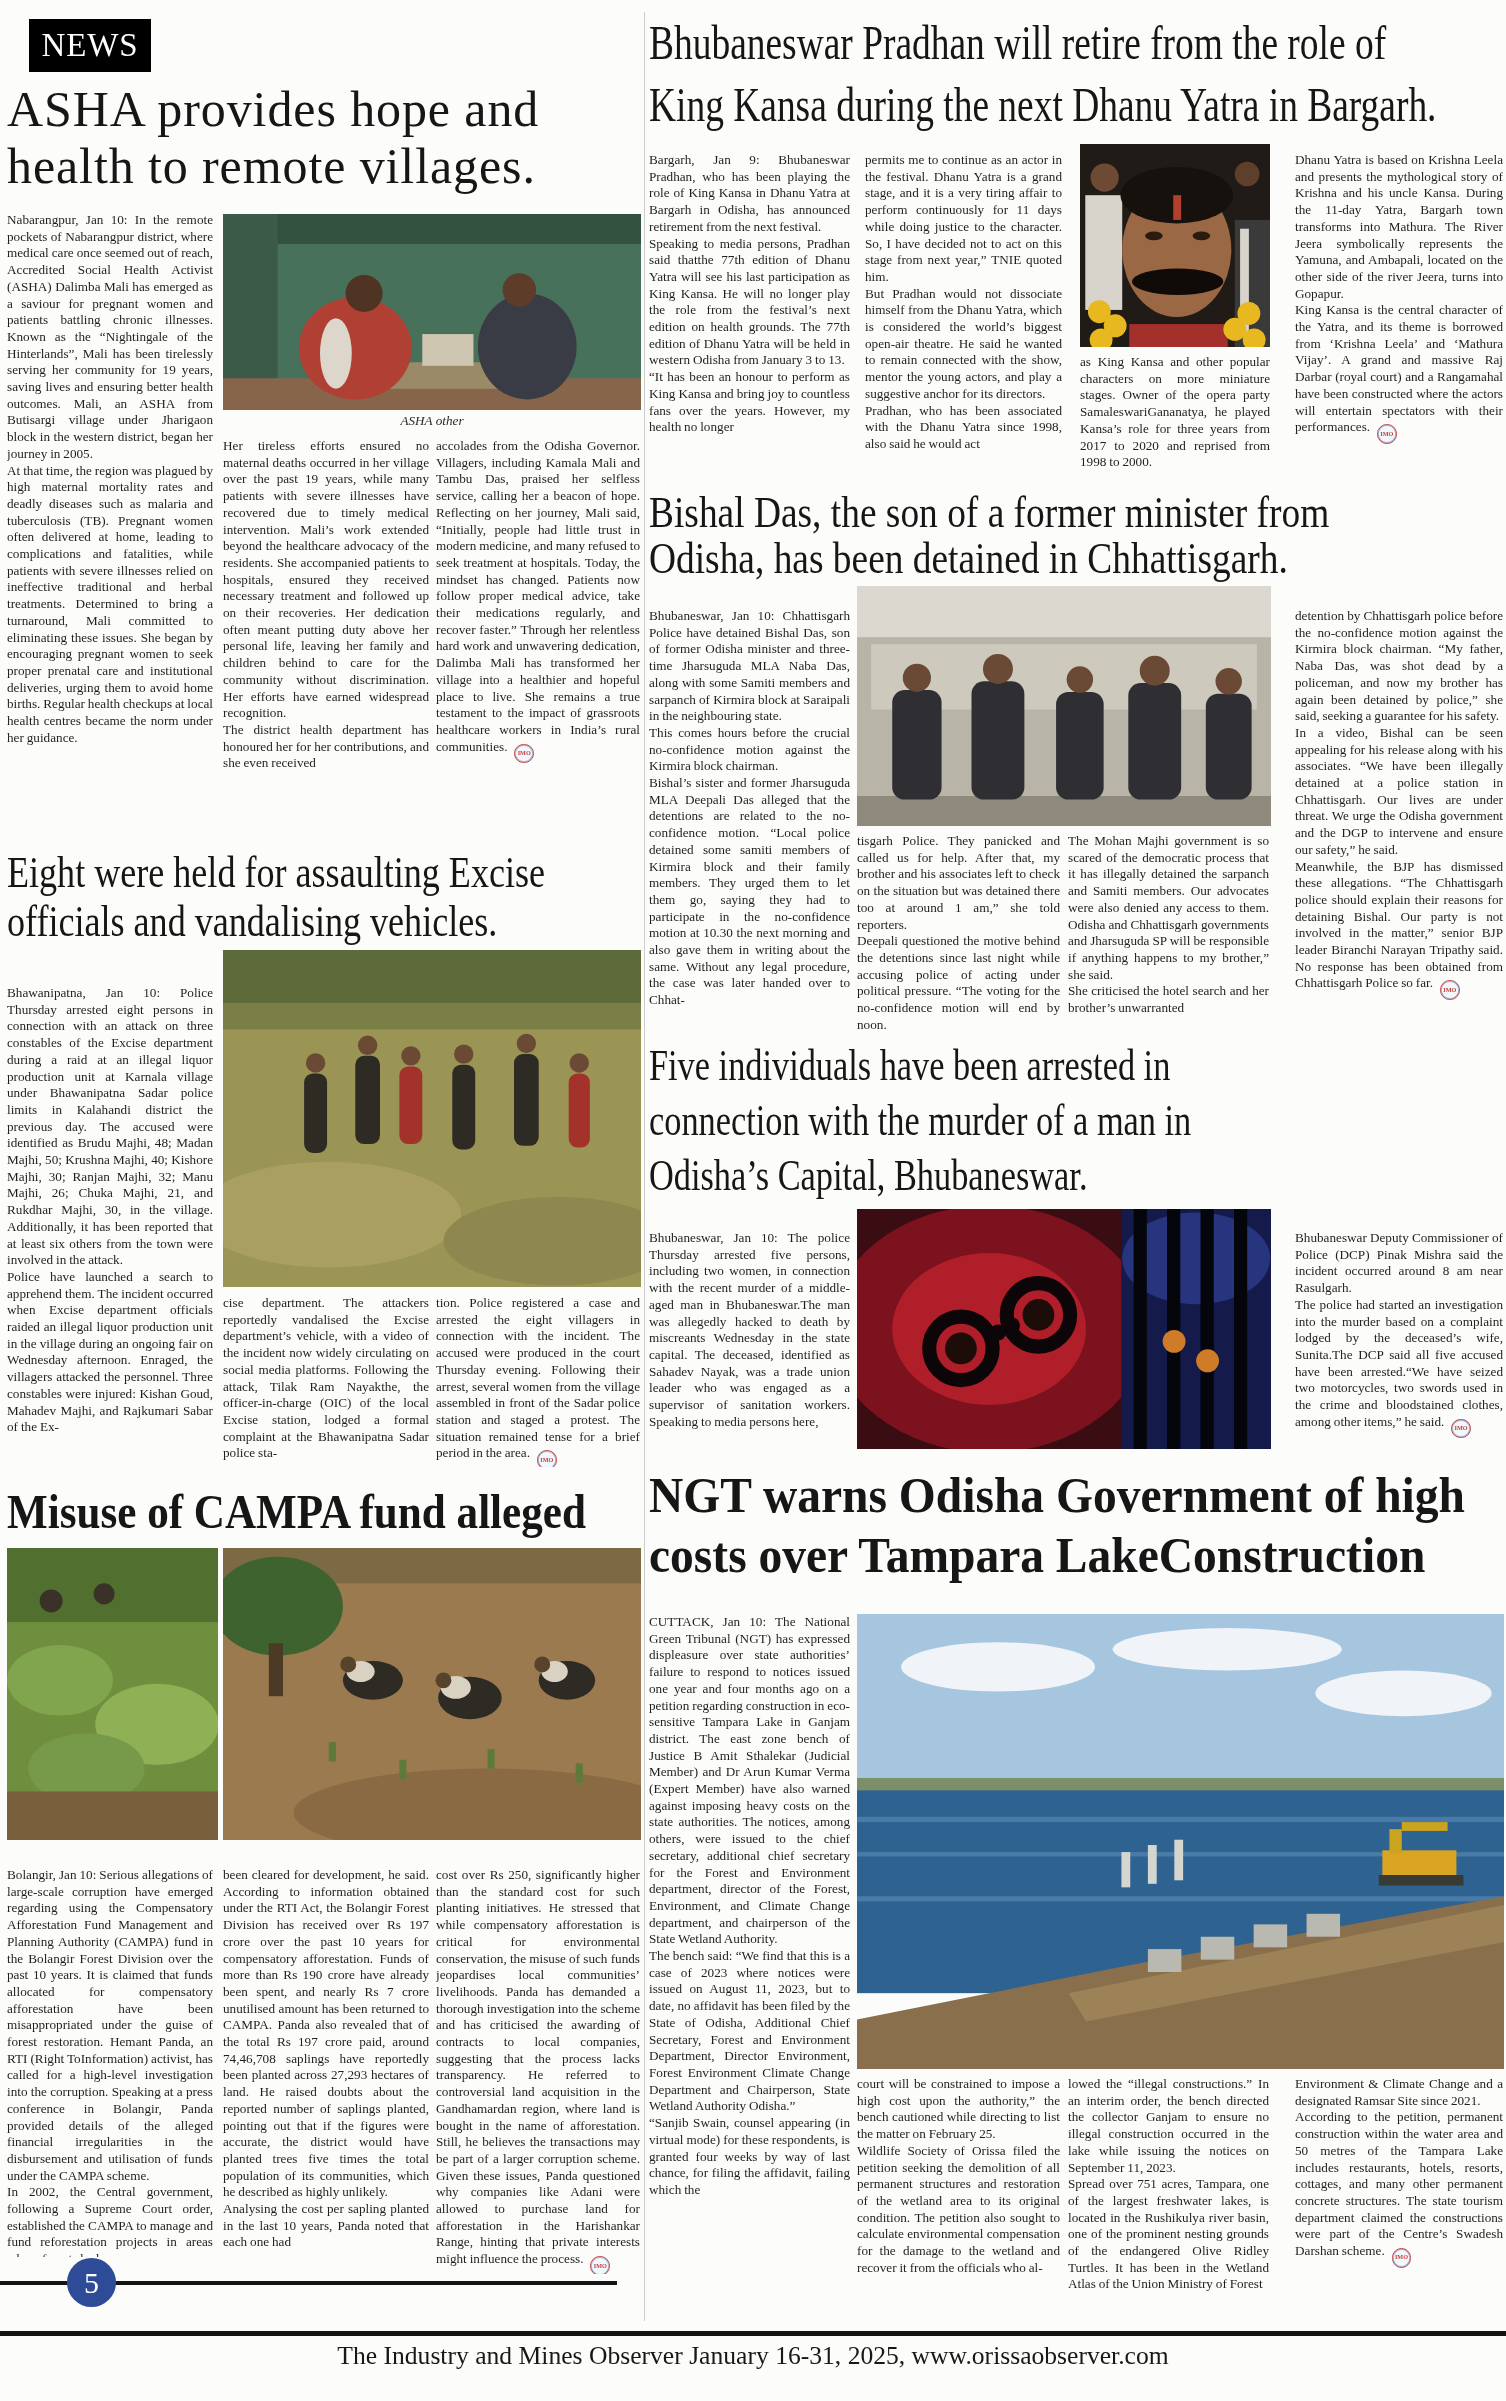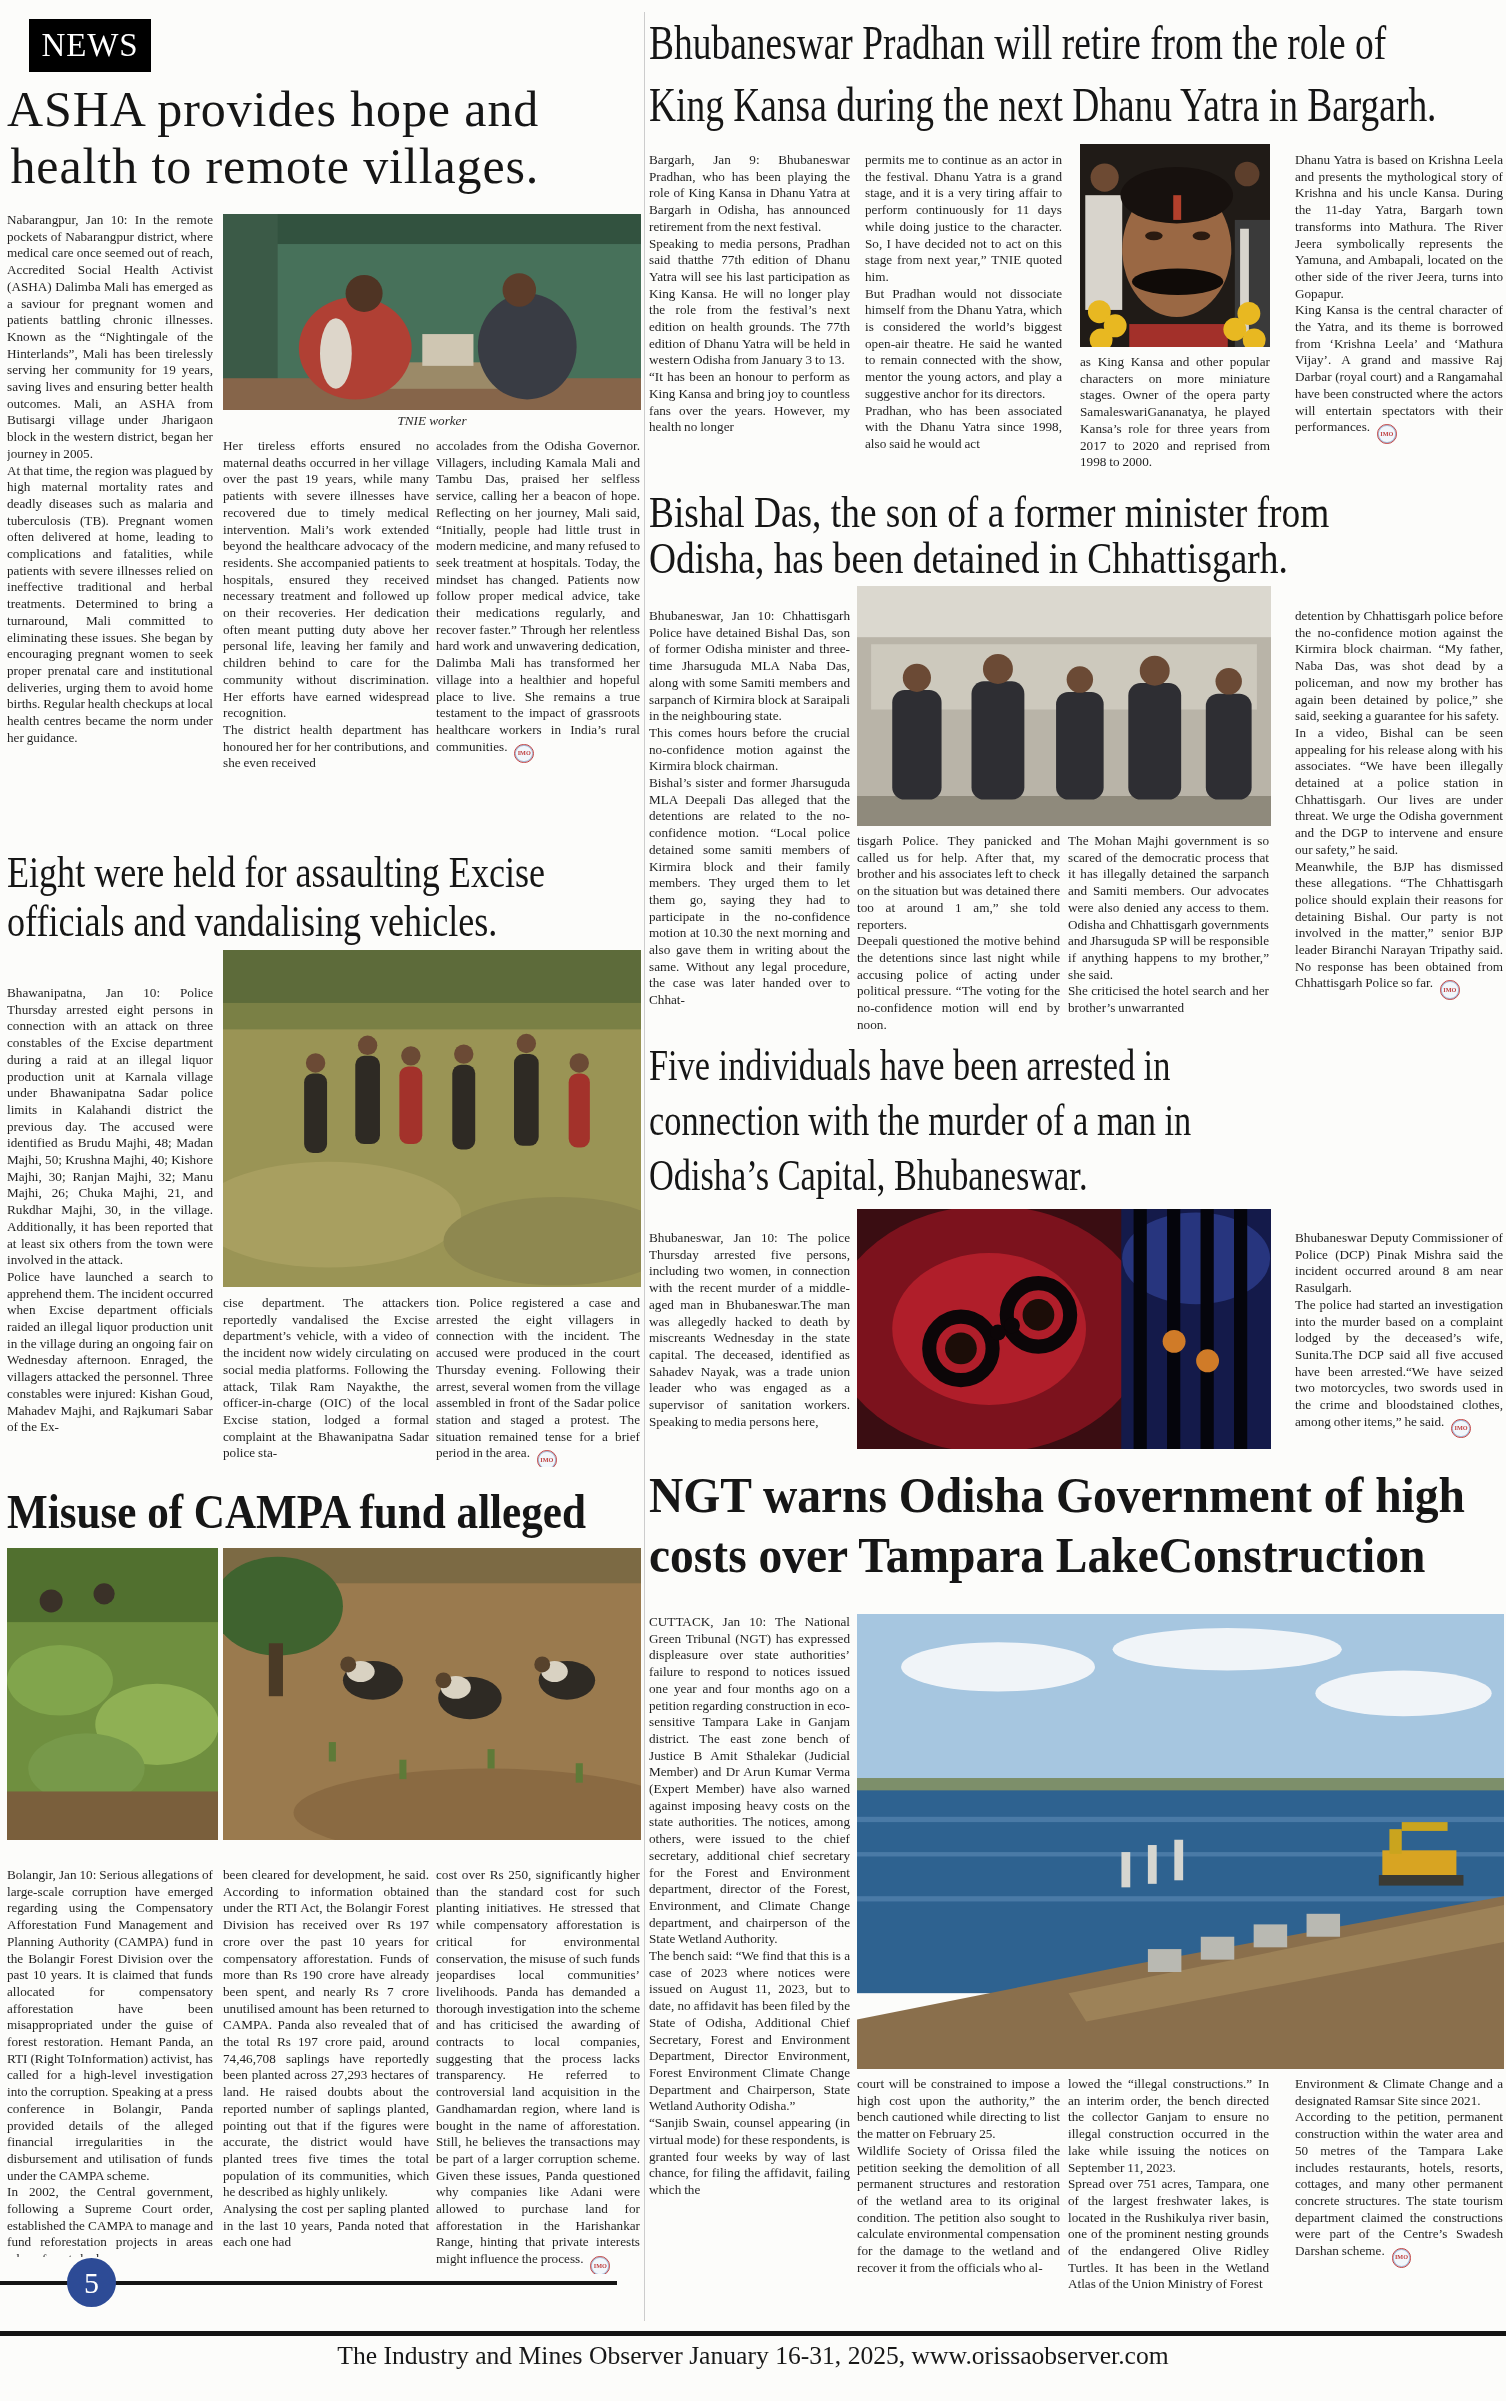--- a/index.html
+++ b/index.html
@@ -29,42 +29,42 @@
 
 <div class="page">
 
   <div class="vrule" style="left:644px;top:12.3px;height:2309px;"></div>
 
   <div class="badge">
       <span>NEWS</span>
     </div>
 
   <section>
-    <div class="hl" style="left:7px;top:81px;font-size:50px;line-height:57px;letter-spacing:0.9px;text-align:right;">
+    <div class="hl" style="left:7px;top:81px;font-size:50px;line-height:57px;letter-spacing:0.9px;">
       <div class="ln">ASHA provides hope and</div>
       <div class="ln">health to remote villages.</div>
     </div>
     <div class="col" style="left:7px;top:212px;width:206px;height:633px;">
       <p>Nabarangpur, Jan 10: In the remote pockets of Nabarangpur district, where medical care once seemed out of reach, Accredited Social Health Activist (ASHA) Dalimba Mali has emerged as a saviour for pregnant women and patients battling chronic illnesses. Known as the “Nightingale of the Hinterlands”, Mali has been tirelessly serving her community for 19 years, saving lives and ensuring better health outcomes. Mali, an ASHA from Butisargi village under Jharigaon block in the western district, began her journey in 2005.</p>
       <p>At that time, the region was plagued by high maternal mortality rates and deadly diseases such as malaria and tuberculosis (TB). Pregnant women often delivered at home, leading to complications and fatalities, while patients with severe illnesses relied on ineffective traditional and herbal treatments. Determined to bring a turnaround, Mali committed to eliminating these issues. She began by encouraging pregnant women to seek proper prenatal care and institutional deliveries, urging them to avoid home births. Regular health checkups at local health centres became the norm under her guidance.</p>
     </div>
     <svg class="photo" style="left:223px;top:214px;" width="418" height="196" viewBox="0 0 474 222" preserveAspectRatio="none">
       <rect width="474" height="222" fill="#47715a"></rect>
       <rect width="474" height="34" fill="#32523f"></rect>
       <rect width="62" height="222" fill="#3b5a47"></rect>
       <rect y="186" width="474" height="36" fill="#86654a"></rect>
       <rect x="118" y="168" width="250" height="30" fill="#9b8a68"></rect>
       <ellipse cx="150" cy="152" rx="64" ry="58" fill="#b04034"></ellipse>
       <ellipse cx="128" cy="158" rx="18" ry="40" fill="#ddd6ca"></ellipse>
       <circle cx="160" cy="90" r="21" fill="#4f3424"></circle>
       <ellipse cx="345" cy="150" rx="56" ry="60" fill="#393c44"></ellipse>
       <circle cx="336" cy="86" r="19" fill="#5d3d2a"></circle>
       <rect x="226" y="136" width="58" height="36" fill="#cfc6b2"></rect>
     </svg>
-    <div class="caption" style="left:223px;top:413px;width:418px;">TNIE worker</div>
+    <div class="caption" style="left:223px;top:413px;width:418px;">ASHA other</div>
     <div class="col" style="left:223px;top:438px;width:206px;height:407px;">
       <p>Her tireless efforts ensured no maternal deaths occurred in her village over the past 19 years, while many patients with severe illnesses have recovered due to timely medical intervention. Mali’s work extended beyond the healthcare advocacy of the residents. She accompanied patients to hospitals, ensured they received necessary treatment and followed up on their recoveries. Her dedication often meant putting duty above her personal life, leaving her family and children behind to care for the community without discrimination. Her efforts have earned widespread recognition.</p>
       <p>The district health department has honoured her for her contributions, and she even received</p>
     </div>
     <div class="col" style="left:436px;top:438px;width:204px;height:407px;">
       <p><span>accolades from the Odisha Governor. Villagers, including Kamala Mali and Tambu Das, praised her selfless service, calling her a beacon of hope. Reflecting on her journey, Mali said, “Initially, people had little trust in modern medicine, and many refused to seek treatment at hospitals. Today, the mindset has changed. Patients now follow proper medical advice, take their medications regularly, and recover faster.” Through her relentless hard work and unwavering dedication, Dalimba Mali has transformed her village into a healthier and hopeful place to live. She remains a true testament to the impact of grassroots healthcare workers in India’s rural communities.</span><span class="stamp">
             <span>IMO</span>
           </span></p>
     </div>
   </section>

